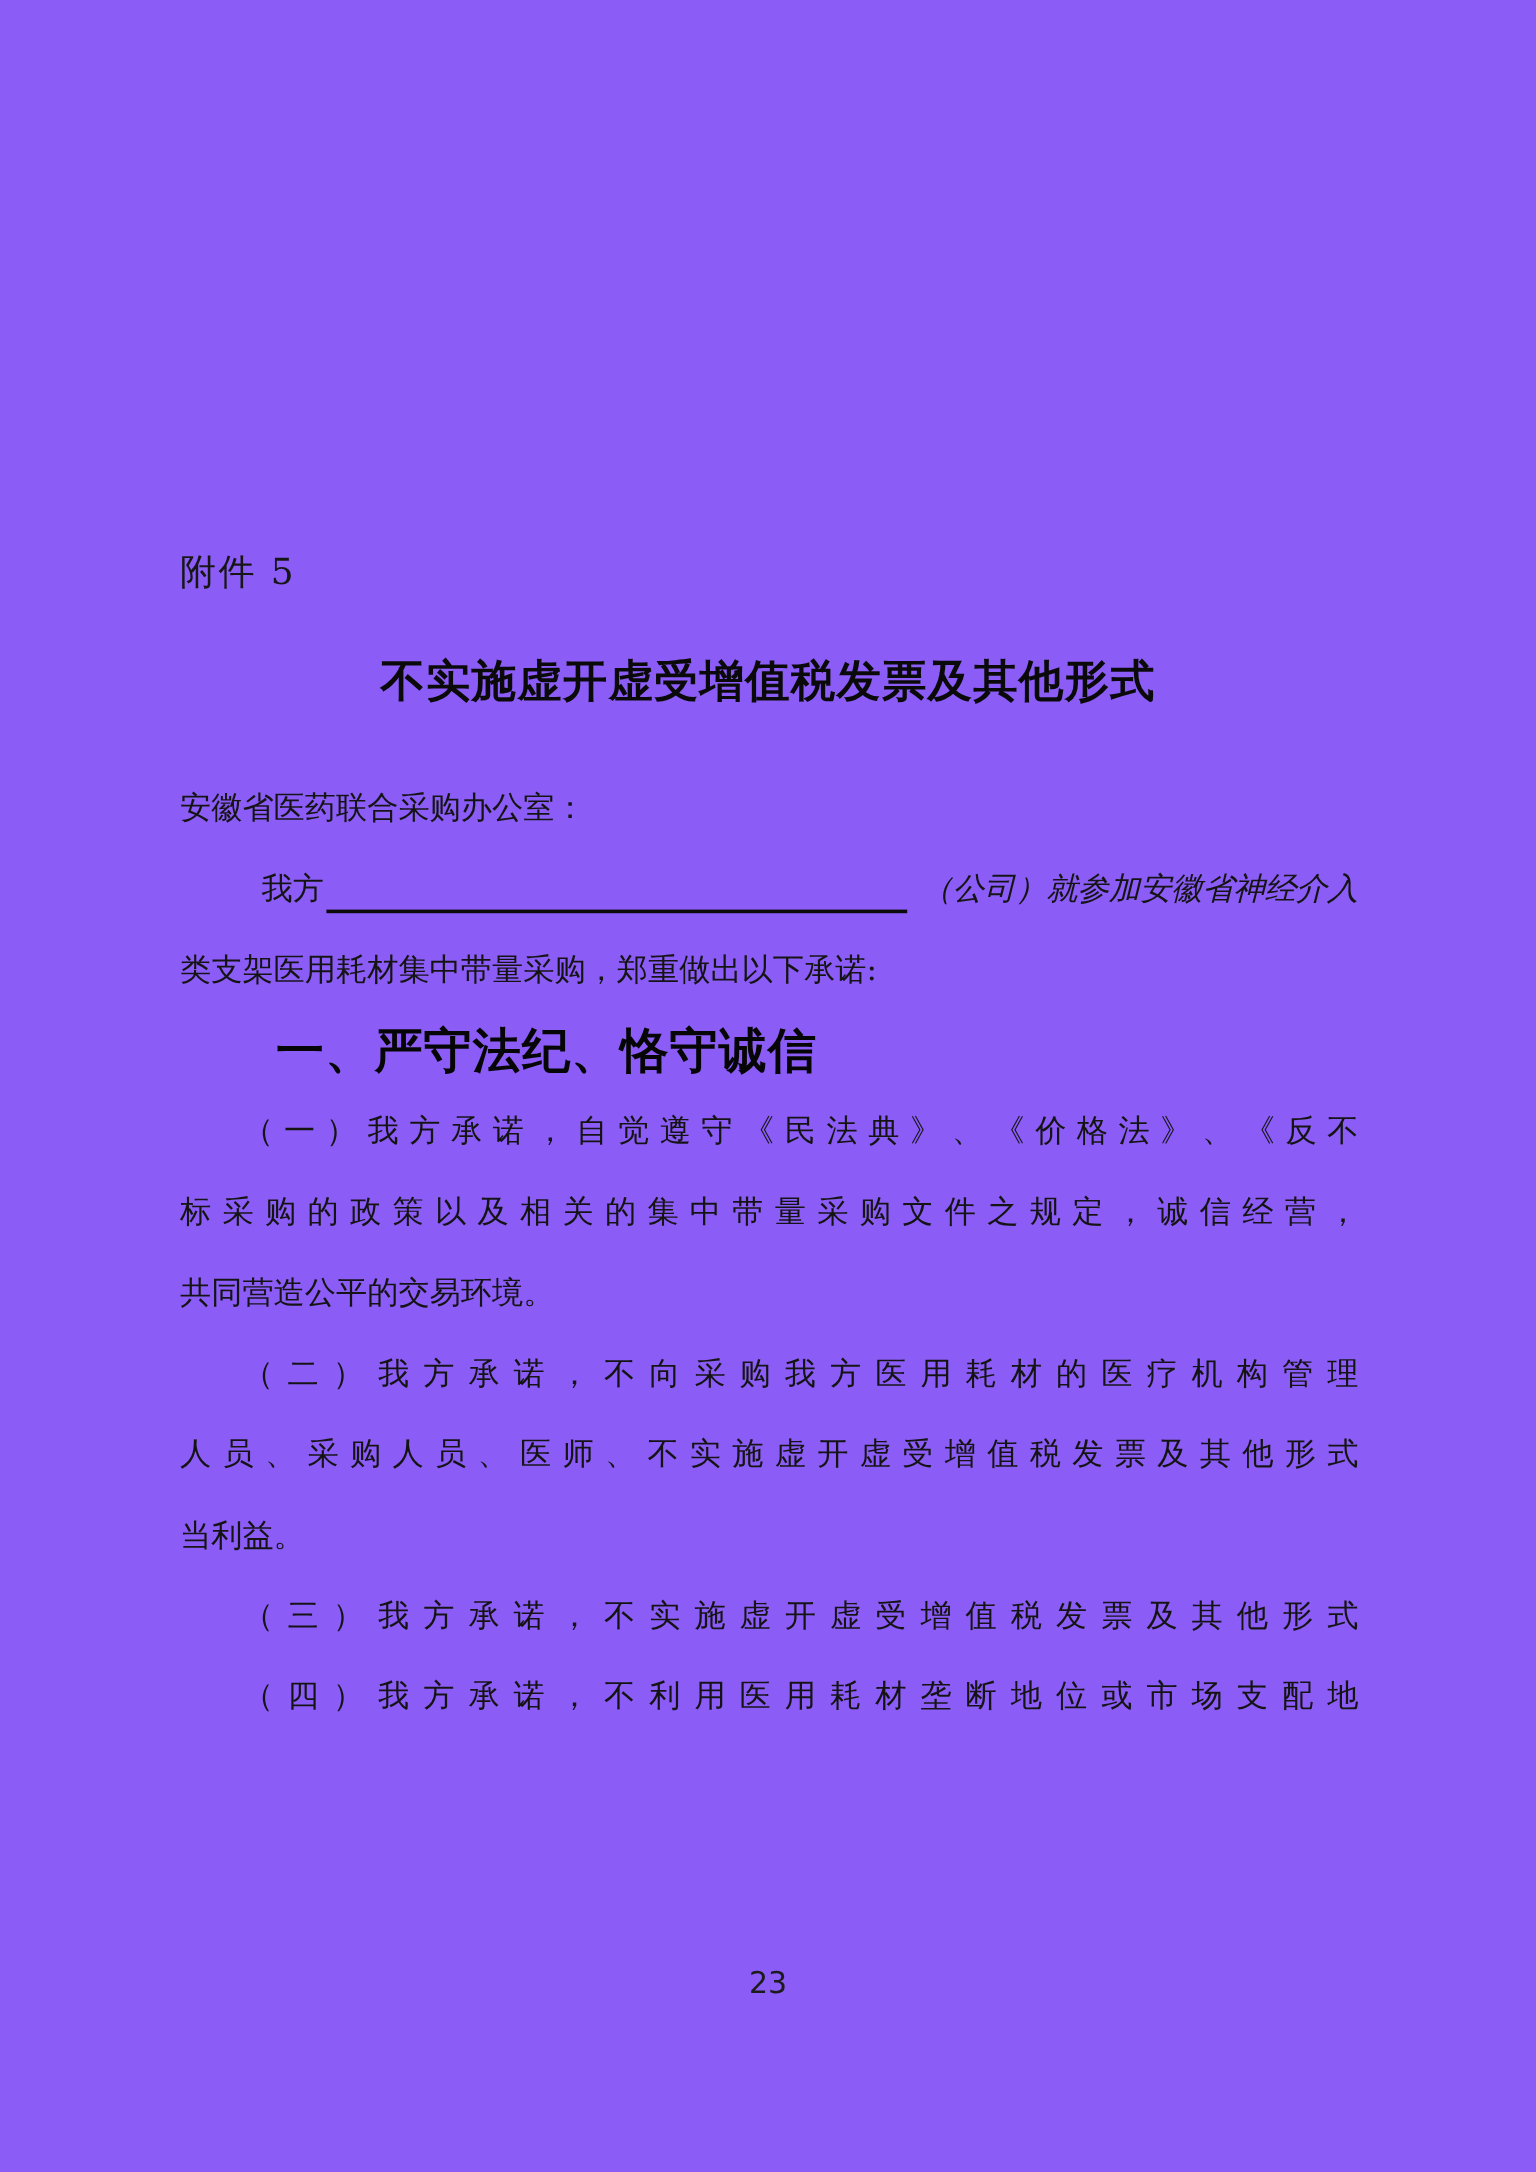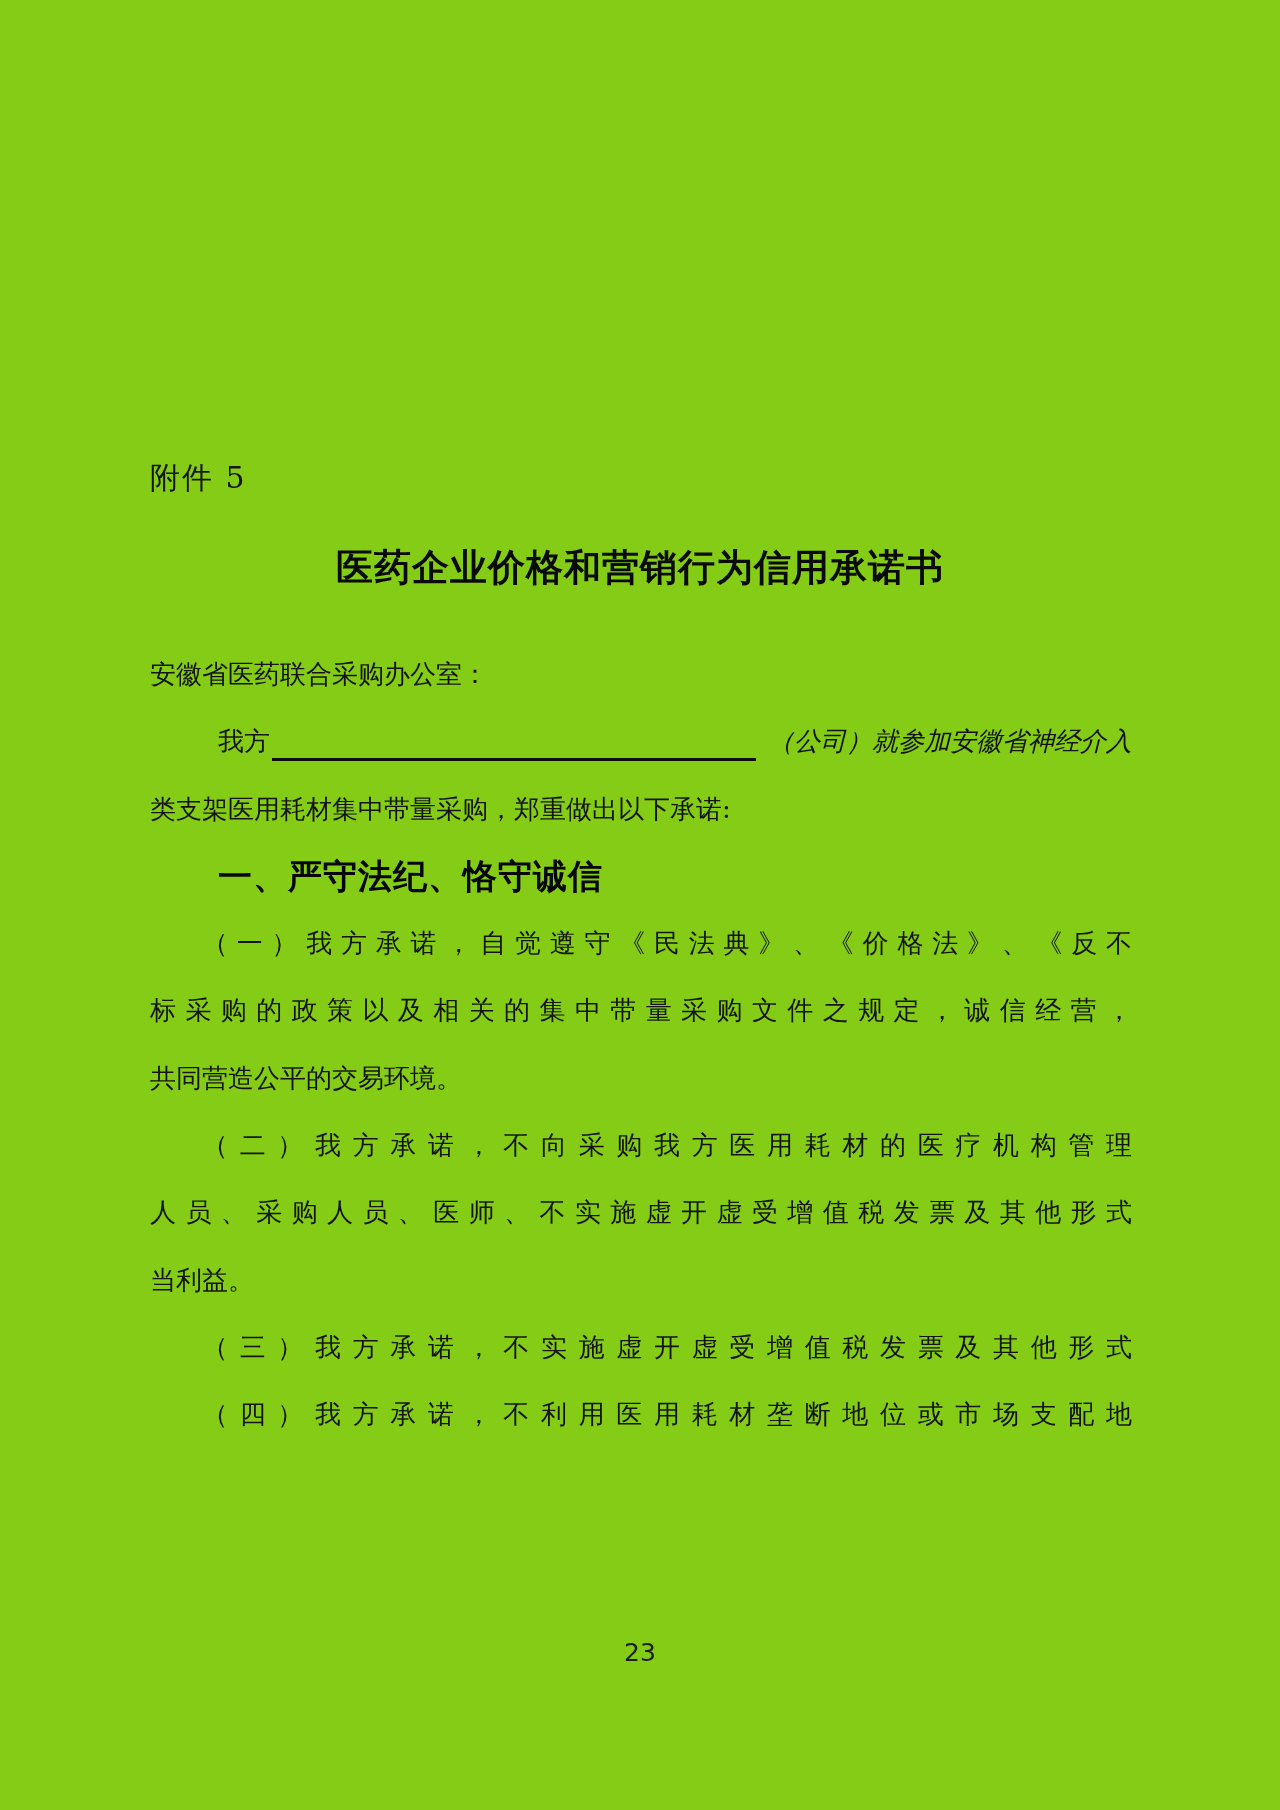--- a/index.html
+++ b/index.html
@@ -4,21 +4,21 @@
 <style>
   html, body {
     margin: 0;
     padding: 0;
     background: #ffffff;
   }
   .page {
     position: relative;
     width: 1280px;
     height: 1810px;
-    background: #84cc16;
+    background: #8b5cf6;
     color: #111111;
     font-family: "DejaVu Serif", "Liberation Serif", serif;
     overflow: hidden;
   }
   .attachment {
     position: absolute;
     left: 150px;
     top: 458px;
     font-size: 30px;
     line-height: 40px;
@@ -55,21 +55,21 @@
     white-space: normal;
     text-align: justify;
     text-align-last: justify;
   }
   .line.indent {
     text-indent: 2em;
   }
   .line.heading {
     font-family: "DejaVu Sans", "Liberation Sans", sans-serif;
     font-weight: 700;
-    font-size: 34px;
+    font-size: 40px;
     letter-spacing: 1px;
     color: #060606;
   }
   .line.intro {
     display: flex;
     align-items: flex-end;
   }
   .line.intro .intro-prefix {
     margin-left: 68px;
     flex: 0 0 auto;
@@ -103,21 +103,21 @@
     color: #1c1c1c;
   }
 </style>
 </head>
 <body>
 
 <div class="page">
 
   <div class="attachment">附件 5</div>
 
-  <h1 class="doc-title">医药企业价格和营销行为信用承诺书</h1>
+  <h1 class="doc-title">不实施虚开虚受增值税发票及其他形式</h1>
 
   <div class="body-block">
 
     <div class="line">安徽省医药联合采购办公室：</div>
 
     <div class="line intro">
       <span class="intro-prefix">我方</span>
       <span class="blank"></span>
       <span class="intro-suffix">（公司）就参加安徽省神经介入</span>
     </div>

